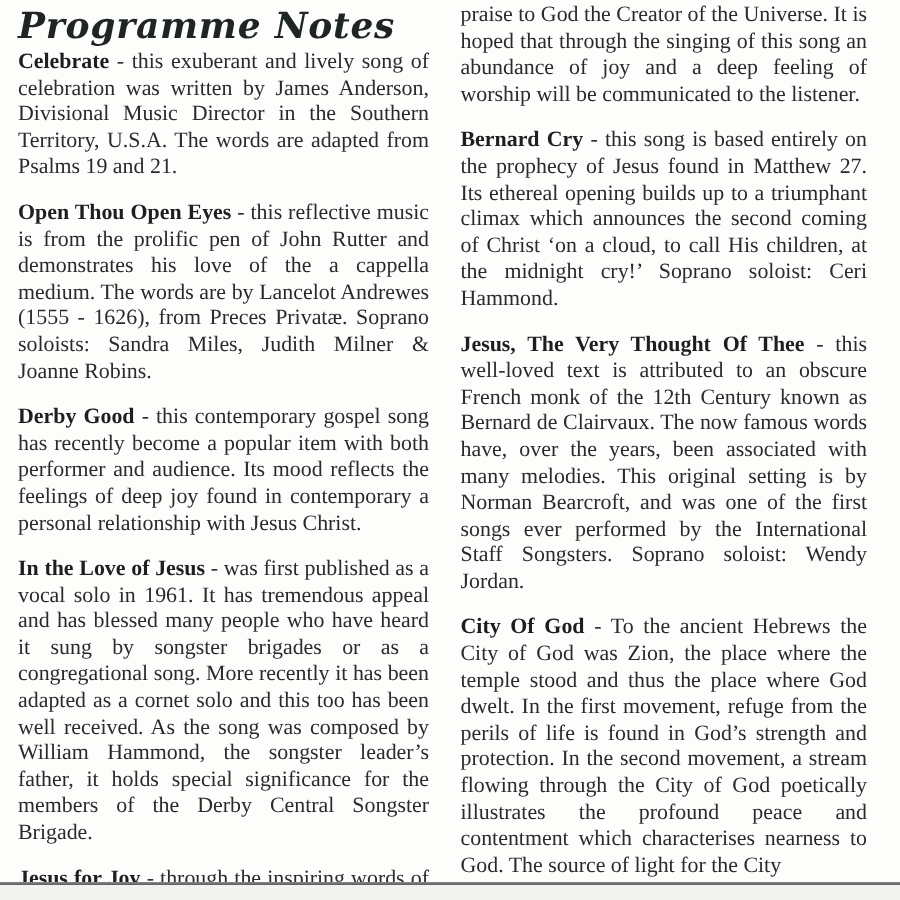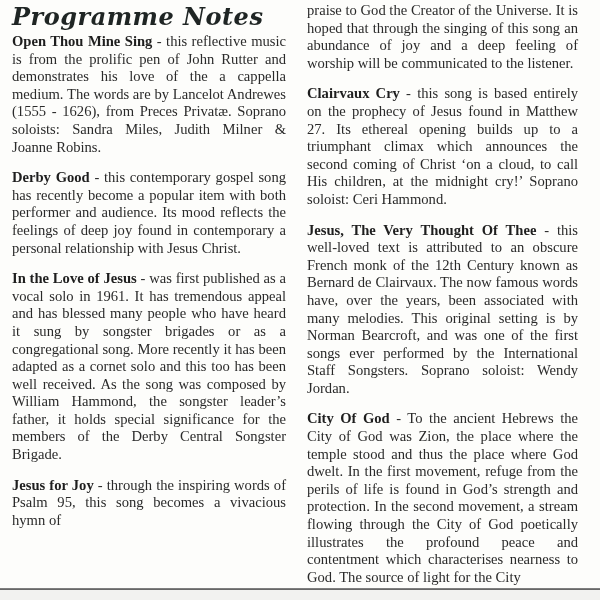--- a/index.html
+++ b/index.html
@@ -45,43 +45,46 @@
   }
 </style>
 </head>
 <body>
 
 <div class="page">
 
   <div class="col col-left">
     <h1 class="title">Programme Notes</h1>
 
+    <p class="note">
+      <span class="name">Celebrate</span><span> - </span><span>this exuberant and lively song of celebration was written by James Anderson, Divisional Music Director in the Southern Territory, U.S.A. The words are adapted from Psalms 19 and 21.</span>
+    </p>
 
     <p class="note">
-      <span class="name">Open Thou Mine Sing</span><span> - </span><span>this reflective music is from the prolific pen of John Rutter and demonstrates his love of the a cappella medium. The words are by Lancelot Andrewes (1555 - 1626), from Preces Privatæ. Soprano soloists: Sandra Miles, Judith Milner &amp; Joanne Robins.</span>
+      <span class="name">Open Thou Open Eyes</span><span> - </span><span>this reflective music is from the prolific pen of John Rutter and demonstrates his love of the a cappella medium. The words are by Lancelot Andrewes (1555 - 1626), from Preces Privatæ. Soprano soloists: Sandra Miles, Judith Milner &amp; Joanne Robins.</span>
     </p>
 
     <p class="note">
       <span class="name">Derby Good</span><span> - </span><span>this contemporary gospel song has recently become a popular item with both performer and audience. Its mood reflects the feelings of deep joy found in contemporary a personal relationship with Jesus Christ.</span>
     </p>
 
     <p class="note">
       <span class="name">In the Love of Jesus</span><span> - </span><span>was first published as a vocal solo in 1961. It has tremendous appeal and has blessed many people who have heard it sung by songster brigades or as a congregational song. More recently it has been adapted as a cornet solo and this too has been well received. As the song was composed by William Hammond, the songster leader’s father, it holds special significance for the members of the Derby Central Songster Brigade.</span>
     </p>
 
     <p class="note">
       <span class="name">Jesus for Joy</span><span> - </span><span>through the inspiring words of Psalm 95, this song becomes a vivacious hymn of</span>
     </p>
   </div>
 
   <div class="col col-right">
     <p class="cont">praise to God the Creator of the Universe. It is hoped that through the singing of this song an abundance of joy and a deep feeling of worship will be communicated to the listener.</p>
 
     <p class="note">
-      <span class="name">Clairvaux Cry</span><span> - </span><span>this song is based entirely on the prophecy of Jesus found in Matthew 27. Its ethereal opening builds up to a triumphant climax which announces the second coming of Christ ‘on a cloud, to call His children, at the midnight cry!’ Soprano soloist: Ceri Hammond.</span>
+      <span class="name">Bernard Cry</span><span> - </span><span>this song is based entirely on the prophecy of Jesus found in Matthew 27. Its ethereal opening builds up to a triumphant climax which announces the second coming of Christ ‘on a cloud, to call His children, at the midnight cry!’ Soprano soloist: Ceri Hammond.</span>
     </p>
 
     <p class="note">
       <span class="name">Jesus, The Very Thought Of Thee</span><span> - </span><span>this well-loved text is attributed to an obscure French monk of the 12th Century known as Bernard de Clairvaux. The now famous words have, over the years, been associated with many melodies. This original setting is by Norman Bearcroft, and was one of the first songs ever performed by the International Staff Songsters. Soprano soloist: Wendy Jordan.</span>
     </p>
 
     <p class="note">
       <span class="name">City Of God</span><span> - </span><span>To the ancient Hebrews the City of God was Zion, the place where the temple stood and thus the place where God dwelt. In the first movement, refuge from the perils of life is found in God’s strength and protection. In the second movement, a stream flowing through the City of God poetically illustrates the profound peace and contentment which characterises nearness to God. The source of light for the City</span>
     </p>
   </div>

